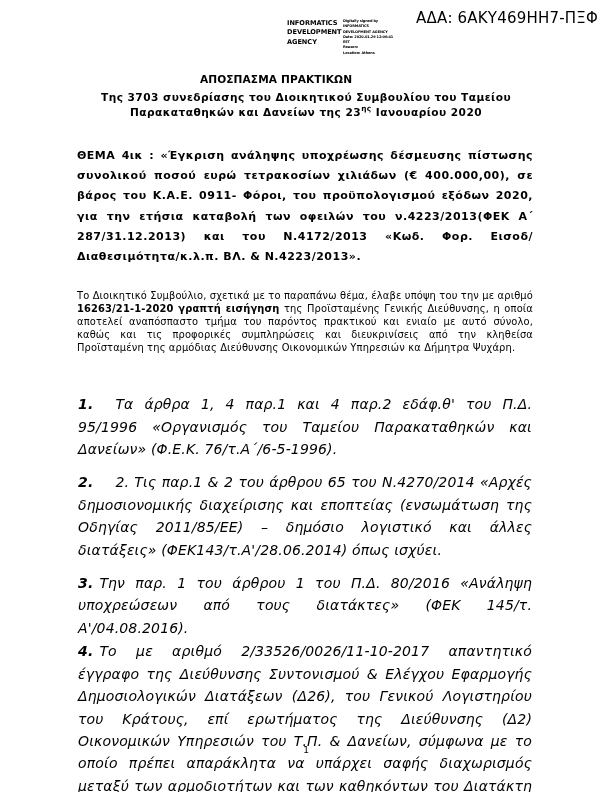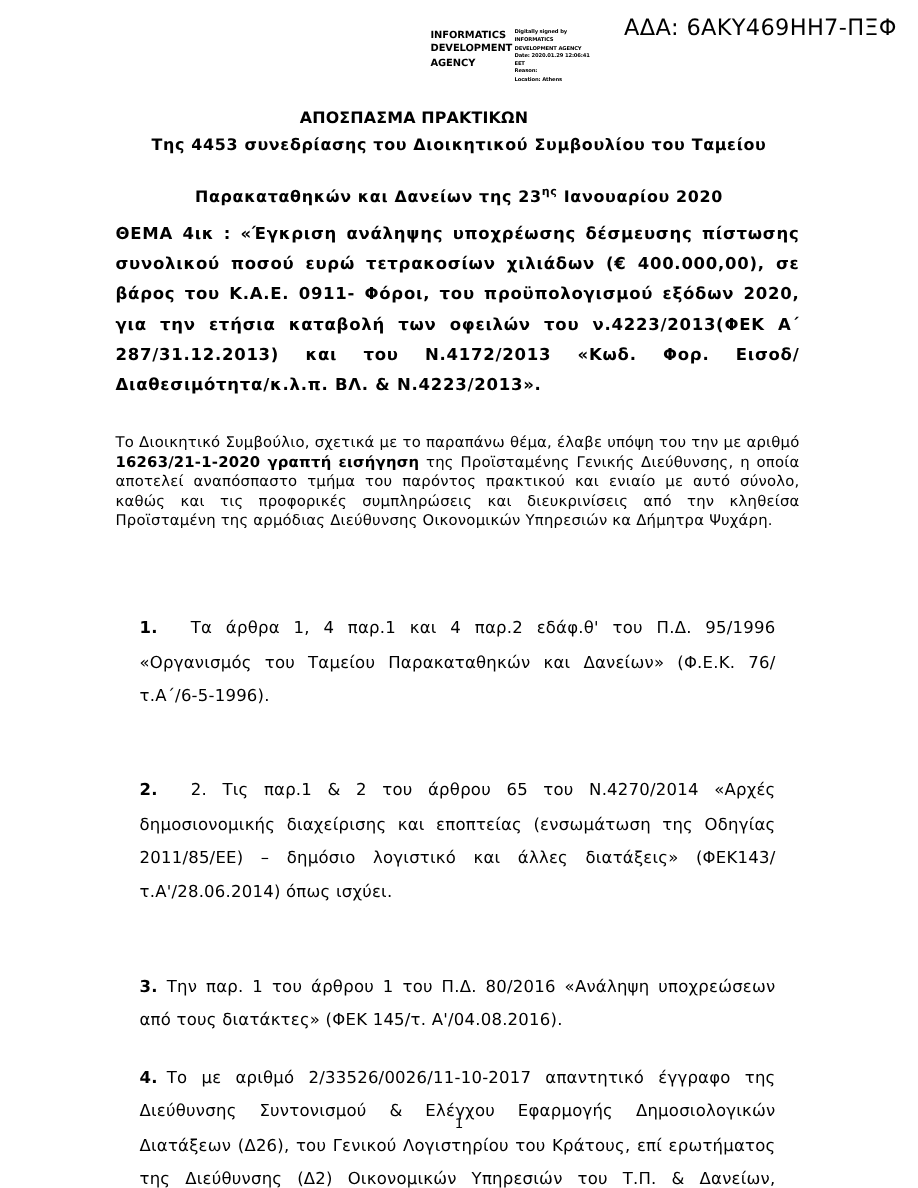--- a/index.html
+++ b/index.html
@@ -79,21 +79,21 @@
     left: 0;
     width: 612px;
     text-align: center;
     font-family: "DejaVu Sans", sans-serif;
     font-size: 10.6px;
     font-weight: bold;
     letter-spacing: 0.45px;
   }
   .doc-subtitle-2 {
     position: absolute;
-    top: 123px;
+    top: 104px;
     left: 0;
     width: 612px;
     text-align: center;
     font-family: "DejaVu Sans", sans-serif;
     font-size: 10.6px;
     font-weight: bold;
     letter-spacing: 0.45px;
   }
   .doc-subtitle-2 sup {
     font-size: 7.4px;
@@ -136,25 +136,26 @@
     font-family: "DejaVu Sans", sans-serif;
     font-size: 10.2px;
     font-weight: bold;
     line-height: 23.5px;
     letter-spacing: 0.2px;
     margin: 0;
   }
 
   .list-item {
     font-family: "DejaVu Sans", sans-serif;
-    font-size: 11px;
+    font-size: 14px;
     line-height: 22.4px;
     text-align: justify;
     letter-spacing: 0.15px;
-    margin: 16px;
+    margin: 1px;
+    font-style: italic;
   }
   .list-item .num {
     font-weight: bold;
   }
   .list-item .gap-tab {
     display: inline-block;
     width: 22px;
   }
   .list-item .gap-tab-sm {
     display: inline-block;
@@ -187,21 +188,21 @@
       <div>DEVELOPMENT AGENCY</div>
       <div>Date: 2020.01.29 12:06:41</div>
       <div>EET</div>
       <div>Reason:</div>
       <div>Location: Athens</div>
     </div>
   </div>
 
   <div class="doc-title">ΑΠΟΣΠΑΣΜΑ ΠΡΑΚΤΙΚΩΝ</div>
 
-  <div class="doc-subtitle-1">Της 4453 συνεδρίασης του Διοικητικού Συμβουλίου του Ταμείου</div>
+  <div class="doc-subtitle-1">Της 3703 συνεδρίασης του Διοικητικού Συμβουλίου του Ταμείου</div>
 
   <div class="doc-subtitle-2">
     <span>Παρακαταθηκών και Δανείων της 23</span><sup>ης</sup><span> Ιανουαρίου 2020</span>
   </div>
 
   <div class="body-area">
 
     <p class="theme-block">ΘΕΜΑ 4ικ : «Έγκριση ανάληψης υποχρέωσης δέσμευσης πίστωσης συνολικού ποσού ευρώ τετρακοσίων χιλιάδων (€ 400.000,00), σε βάρος του Κ.Α.Ε. 0911- Φόροι, του προϋπολογισμού εξόδων 2020, για την ετήσια καταβολή των οφειλών του ν.4223/2013(ΦΕΚ Α΄ 287/31.12.2013) και του Ν.4172/2013 «Κωδ. Φορ. Εισοδ/ Διαθεσιμότητα/κ.λ.π. ΒΛ. &amp; Ν.4223/2013».</p>
 
     <div class="spacer-lg"></div>

